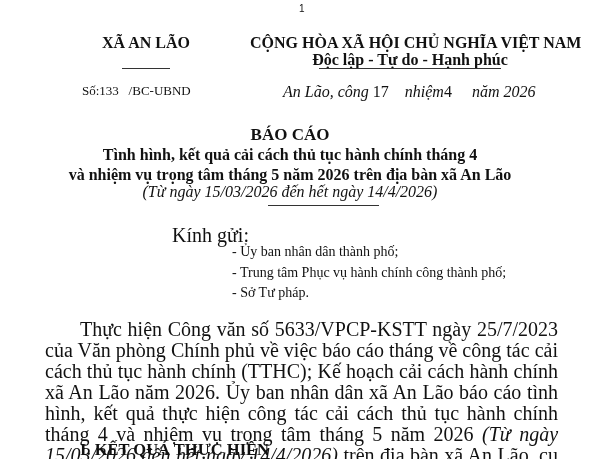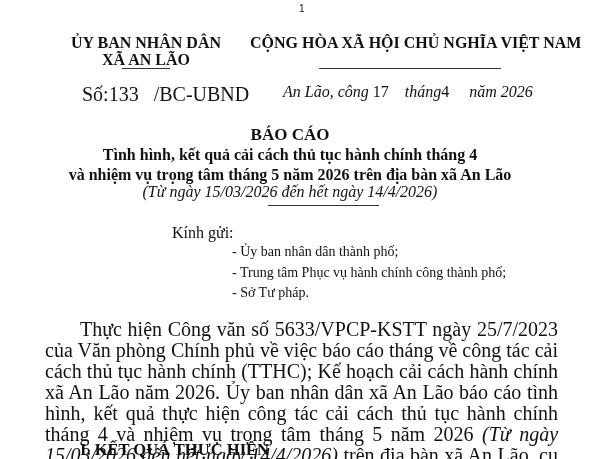--- a/index.html
+++ b/index.html
@@ -7,61 +7,61 @@
     width: 600px; height: 459px; overflow: hidden; background: #ffffff;
     font-family: "Liberation Serif", "DejaVu Serif", serif; color: #111111;
     position: relative;
   }
   .abs { position: absolute; white-space: nowrap; }
   .page-num { left: 299px; top: 3px; font-family: "Liberation Sans", sans-serif; font-size: 10px; }
   .hdr { font-weight: bold; font-size: 16px; line-height: 17px; }
   .left-hdr { left: 60px; top: 34px; width: 172px; text-align: center; }
   .right-hdr { left: 250px; top: 34px; width: 320px; text-align: center; }
   .uline { position: absolute; height: 1px; background: #333; }
-  .num-line { left: 82px; top: 83px; font-size: 20px; }
+  .num-line { left: 82px; top: 83px; font-size: 13px; }
   .date-line { left: 283px; top: 83px; font-size: 16px; font-style: italic; }
   .date-line .up { font-style: normal; }
   .title-block { left: 0; width: 580px; text-align: center; }
   .title-main { top: 125px; font-weight: bold; font-size: 17px; }
   .title-sub { font-weight: bold; font-size: 16px; line-height: 20px; }
   .title-range { top: 183px; font-style: italic; font-size: 16px; }
-  .kg-label { left: 172px; top: 224px; font-size: 16px; }
+  .kg-label { left: 172px; top: 224px; font-size: 20px; }
   .recipient { left: 232px; font-size: 14px; }
   .para {
     position: absolute; left: 45px; top: 319px; width: 513px;
     font-size: 20px; line-height: 21px; text-align: justify;
   }
   .para p { margin: 0; text-indent: 35px; }
   .para .it { font-style: italic; }
   .section-heading { left: 80px; top: 440px; font-weight: bold; font-size: 16.5px; }
 </style>
 </head>
 <body>
 
 <div class="abs page-num">1</div>
 
 <div class="abs hdr left-hdr">
-  <div>ỦY BAN NHÂN DÂN</div>
   <div>XÃ AN LÃO</div>
 </div>
 <div class="uline" style="left:122px; top:68px; width:48px;"></div>
 
 <div class="abs hdr right-hdr">
   <div>CỘNG HÒA XÃ HỘI CHỦ NGHĨA VIỆT NAM</div>
+  <div>Độc lập - Tự do - Hạnh phúc</div>
 </div>
 <div class="uline" style="left:319px; top:68px; width:182px;"></div>
 
 <div class="abs num-line">
   <span>Số:</span><span>133</span>&nbsp;&nbsp;&nbsp;<span>/BC-UBND</span>
 </div>
 
 <div class="abs date-line">
   <span>An Lão, công</span>
   <span class="up">17</span>&nbsp;&nbsp;&nbsp;
-  <span>tháng</span><span class="up">4</span>&nbsp;&nbsp;&nbsp;&nbsp;
+  <span>nhiệm</span><span class="up">4</span>&nbsp;&nbsp;&nbsp;&nbsp;
   <span>năm 2026</span>
 </div>
 
 <div class="abs title-block title-main">BÁO CÁO</div>
 <div class="abs title-block title-sub" style="top:145px;">Tình hình, kết quả cải cách thủ tục hành chính tháng 4</div>
 <div class="abs title-block title-sub" style="top:165px;">và nhiệm vụ trọng tâm tháng 5 năm 2026 trên địa bàn xã An Lão</div>
 <div class="abs title-block title-range">(Từ ngày 15/03/2026 đến hết ngày 14/4/2026)</div>
 <div class="uline" style="left:268px; top:205px; width:111px;"></div>
 
 <div class="abs kg-label">Kính gửi:</div>

